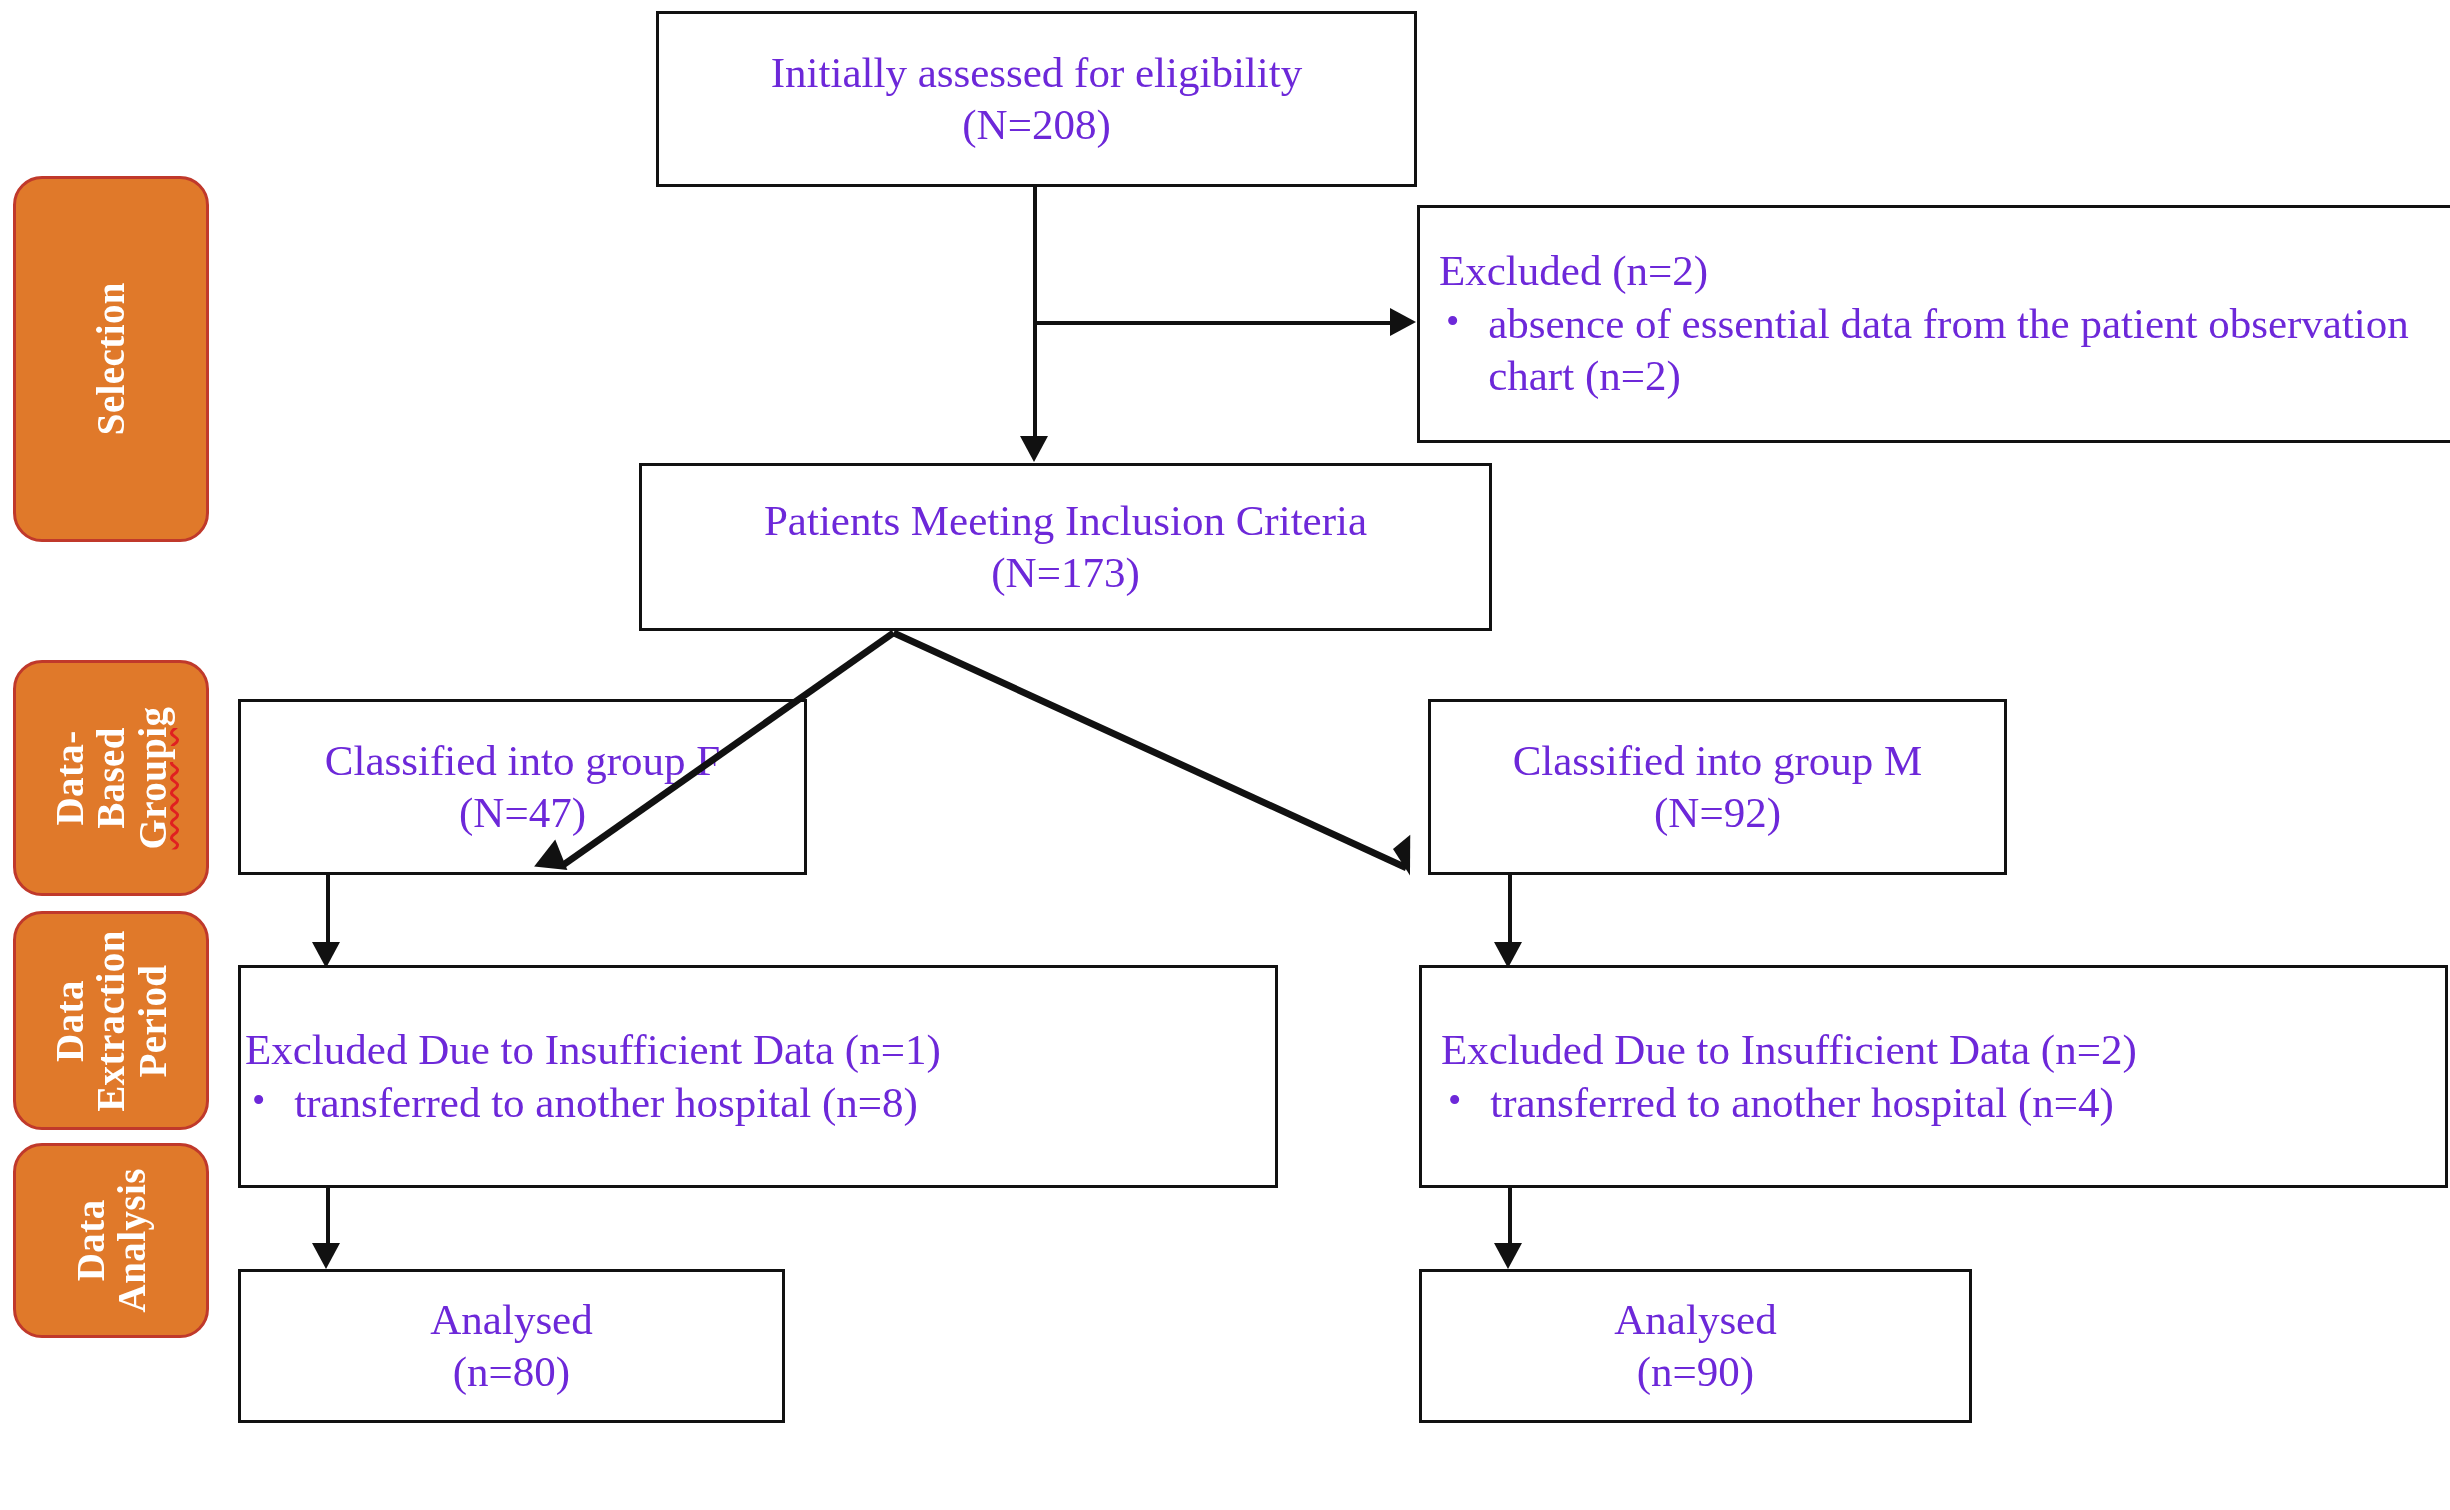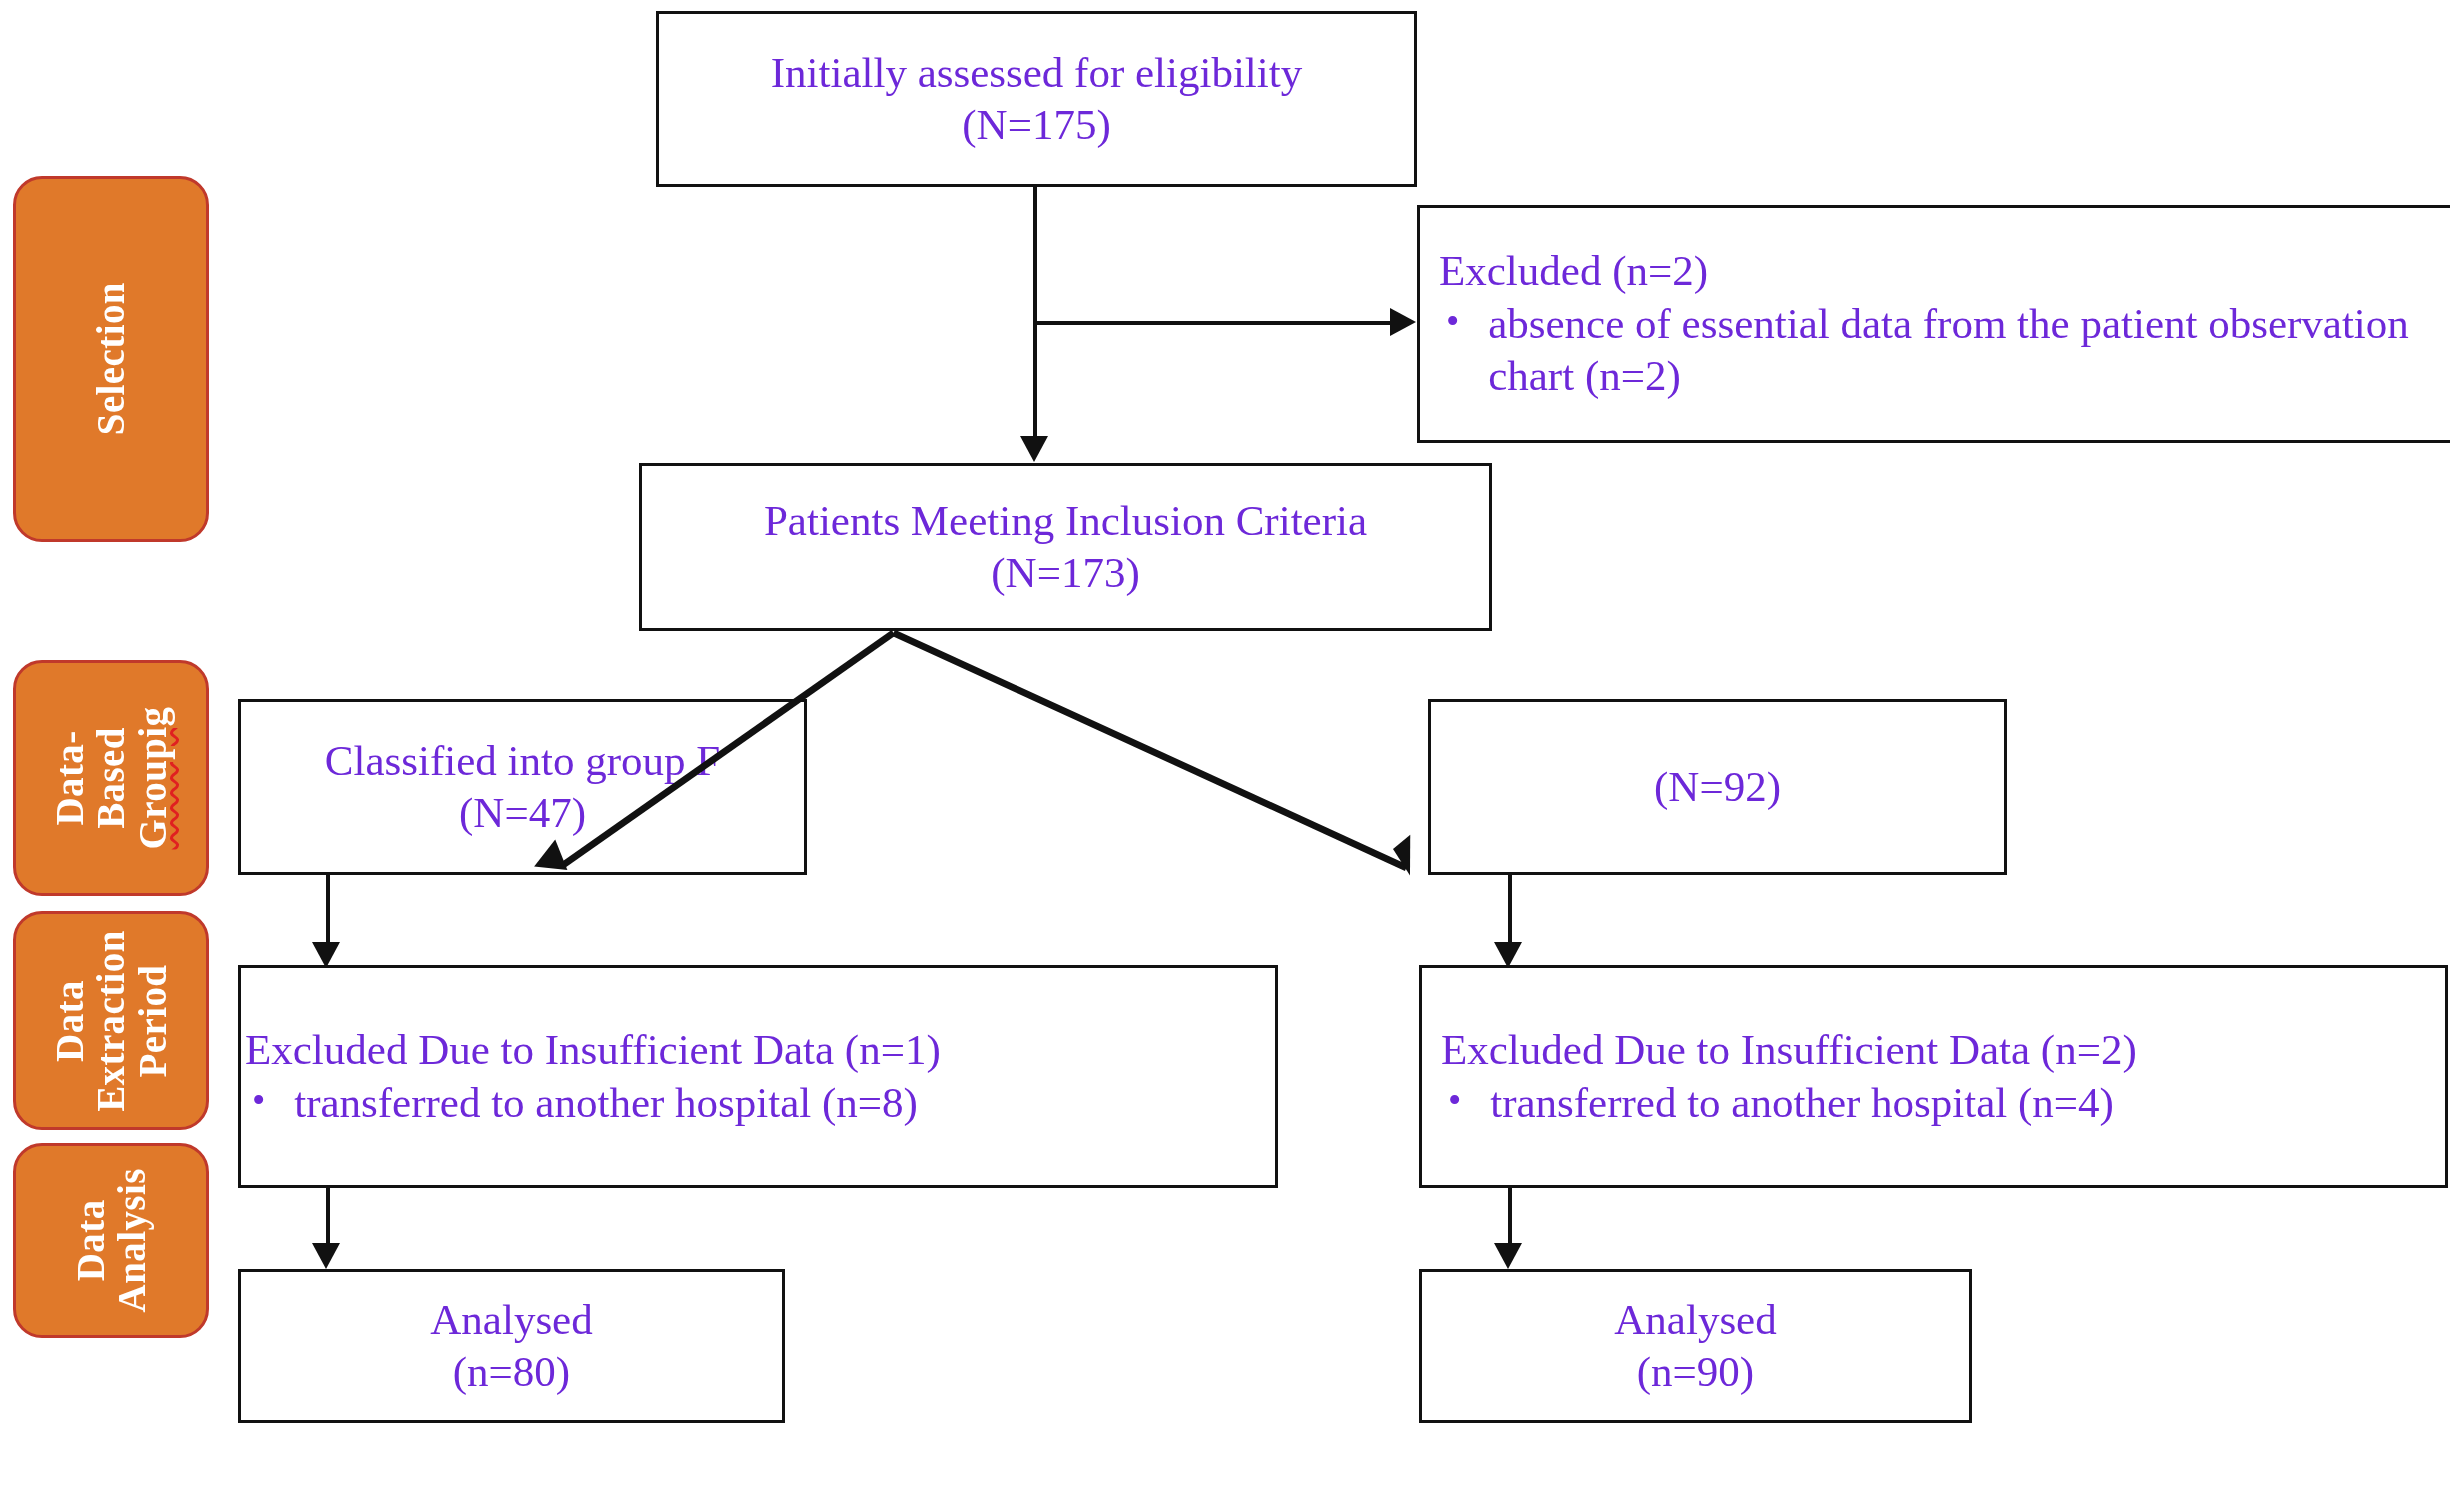--- a/index.html
+++ b/index.html
@@ -138,21 +138,21 @@
 
   <div class="stage" style="left:13px; top:1143px; width:196px; height:195px;">
     <div style="transform:rotate(-90deg); display:flex; flex-direction:column; align-items:center;">
       <div class="stage-label" style="transform:none;">Data</div>
       <div class="stage-label" style="transform:none;">Analysis</div>
     </div>
   </div>
 
   <div class="node center" style="left:656px; top:11px; width:761px; height:176px;">
     <div class="node-line">Initially assessed for eligibility</div>
-    <div class="node-line">(N=175)</div>
+    <div class="node-line">(N=208)</div>
   </div>
 
   <div class="node left" style="left:1417px; top:205px; width:1038px; height:238px; padding-left:19px;">
     <div class="node-line">Excluded (n=2)</div>
     <div class="bullet-row">
       <span class="bullet-dot">•</span>
       <span class="bullet-text">absence of essential data from the patient observation chart (n=2)</span>
     </div>
   </div>
 
@@ -160,20 +160,21 @@
     <div class="node-line">Patients Meeting Inclusion Criteria</div>
     <div class="node-line">(N=173)</div>
   </div>
 
   <div class="node center" style="left:238px; top:699px; width:569px; height:176px;">
     <div class="node-line">Classified into group F</div>
     <div class="node-line">(N=47)</div>
   </div>
 
   <div class="node center" style="left:1428px; top:699px; width:579px; height:176px;">
+    <div class="node-line">Classified into group M</div>
     <div class="node-line">(N=92)</div>
   </div>
 
   <div class="node left" style="left:238px; top:965px; width:1040px; height:223px; padding-left:4px;">
     <div class="node-line">Excluded Due to Insufficient Data (n=1)</div>
     <div class="bullet-row">
       <span class="bullet-dot">•</span>
       <span class="bullet-text">transferred to another hospital (n=8)</span>
     </div>
   </div>

